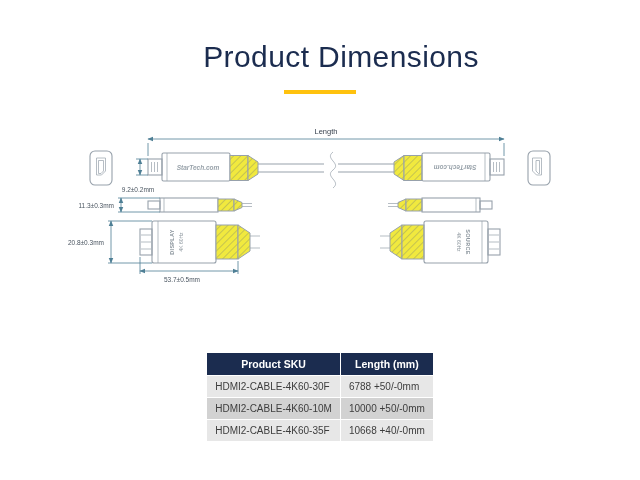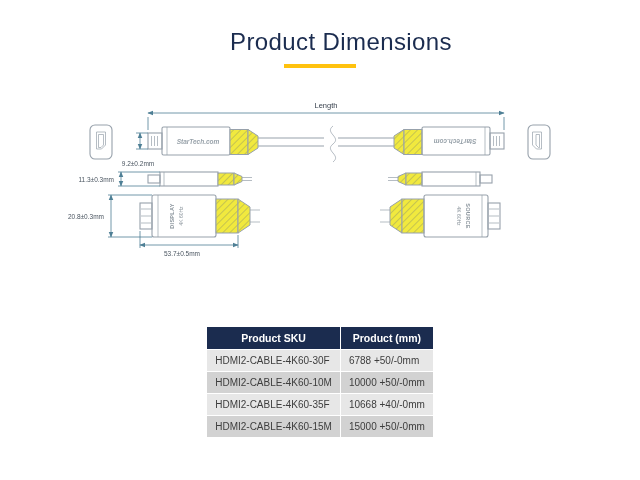--- a/index.html
+++ b/index.html
@@ -1,18 +1,18 @@
 <!DOCTYPE html>
 <html style="--accent: #ffc20e; --navy: #1b2c4f; --boot: #f1e93e; --outline: #97a1ab; --dim: #4e7f95;"><head>
 <meta charset="utf-8">
 <style>
   html,body{margin:0;padding:0;background:#fff;}
   body{width:640px;height:480px;overflow:hidden;font-family:"Liberation Sans",sans-serif;}
   .header{padding-top:24px;text-align:center;}
-  .title{margin:4px;font-family:"Liberation Sans",sans-serif;font-weight:400;font-size:24px;color:var(--navy,#232f4b);letter-spacing:.4px;padding-left:42px;}
+  .title{margin:16px;font-family:"Liberation Sans",sans-serif;font-weight:400;font-size:30px;color:var(--navy,#232f4b);letter-spacing:.4px;padding-left:42px;}
   .accent-bar{width:72px;height:4px;background:var(--accent,#ffc20e);margin:8px auto 0;}
   .diagram{display:block;margin:12px auto 0;}
   .outline{fill:none;stroke:var(--outline,#97a1ab);stroke-width:1.1;}
   .thin{fill:none;stroke:var(--outline,#97a1ab);stroke-width:.7;}
   .boot{fill:url(#hatch);stroke:var(--outline,#97a1ab);stroke-width:1;}
   .dim{stroke:var(--dim,#4e7f95);stroke-width:.8;fill:none;}
   .dimtext{font:6.5px "Liberation Sans",sans-serif;fill:#4a5560;}
   .lenlabel{font:7.5px "Liberation Sans",sans-serif;fill:#39424e;}
   .brand{font:italic bold 6.5px "Liberation Sans",sans-serif;fill:#98a2aa;}
   .portlabel{font:bold 5.5px "Liberation Sans",sans-serif;fill:#8b959d;letter-spacing:.3px;}
@@ -166,37 +166,33 @@
       <rect class="outline" x="488" y="123" width="12" height="26"></rect>
       <path class="thin" d="M489,129 h10 M489,136 h10 M489,143 h10"></path>
     </g>
   </svg>
 
   <div class="table-wrap">
     <table class="sku-table">
       <thead>
         <tr>
           <th>Product SKU</th>
-          <th>Product (mm)</th>
+          <th>Length (mm)</th>
         </tr>
       </thead>
       <tbody>
         <tr>
           <td>HDMI2-CABLE-4K60-30F</td>
           <td>6788 +50/-0mm</td>
         </tr>
         <tr>
           <td>HDMI2-CABLE-4K60-10M</td>
           <td>10000 +50/-0mm</td>
         </tr>
         <tr>
           <td>HDMI2-CABLE-4K60-35F</td>
           <td>10668 +40/-0mm</td>
         </tr>
-        <tr>
-          <td>HDMI2-CABLE-4K60-15M</td>
-          <td>15000 +50/-0mm</td>
-        </tr>
       </tbody>
     </table>
   </div>
 
 </div>
 
 </body></html>

